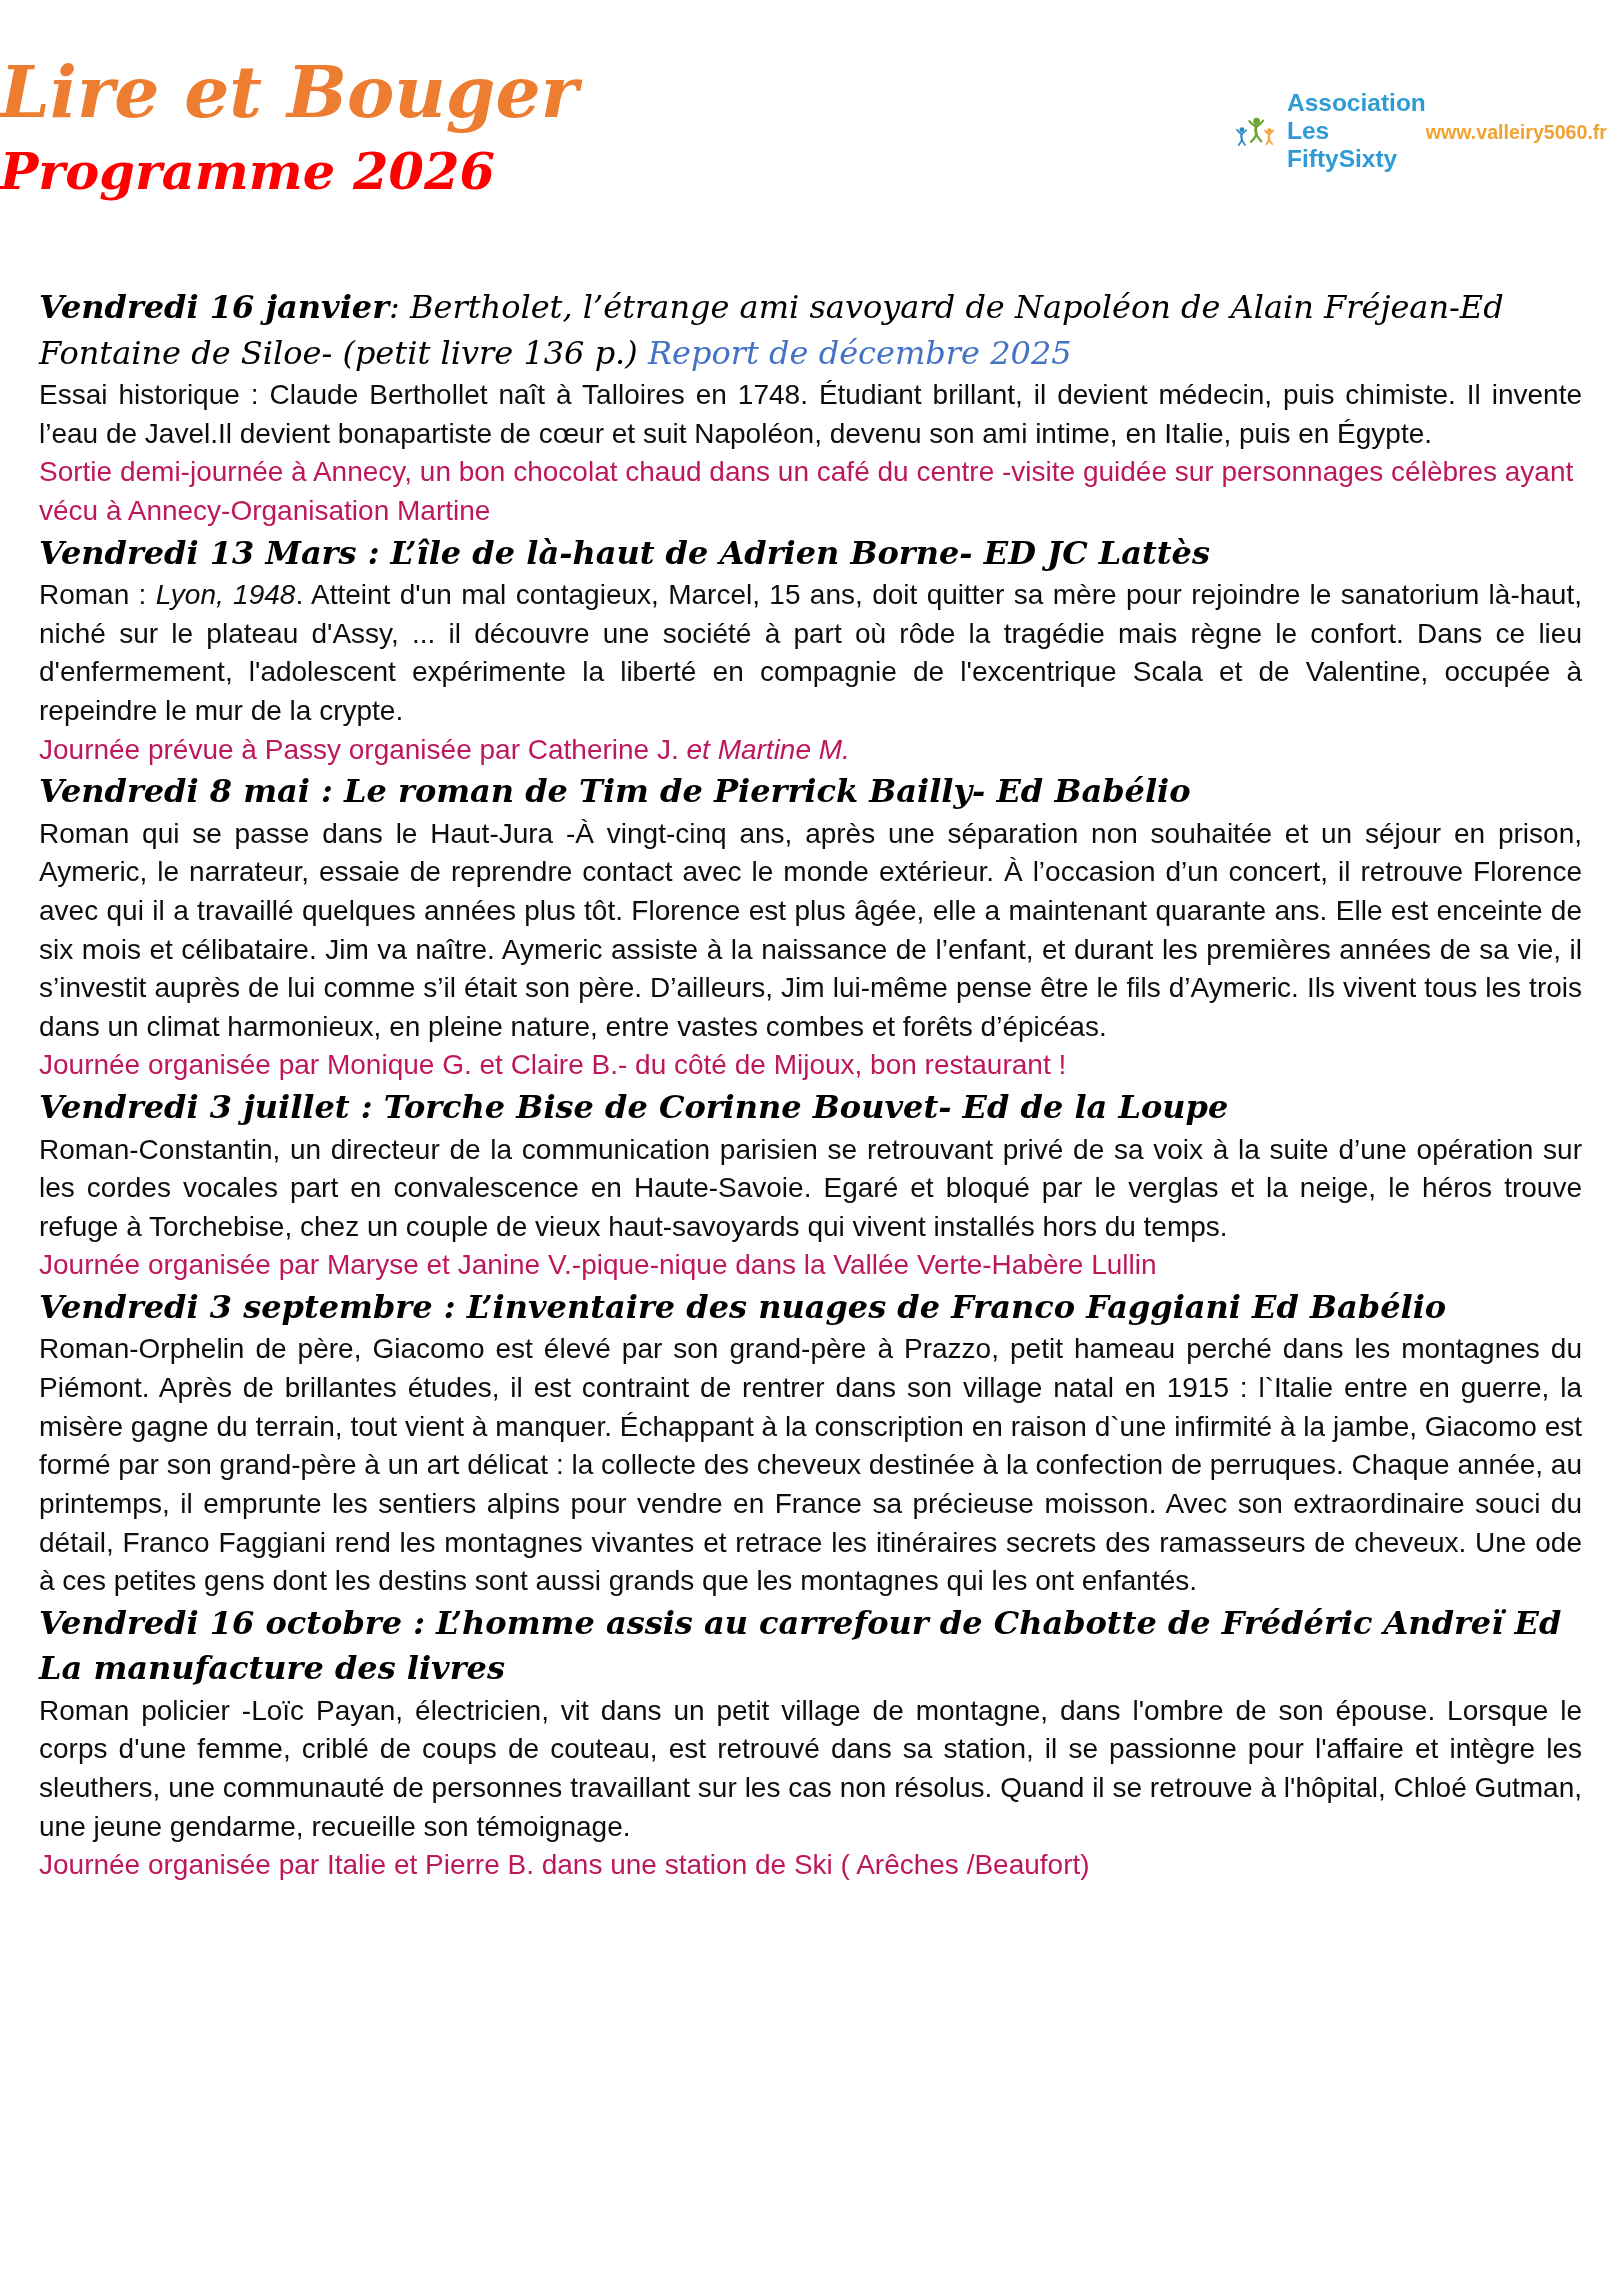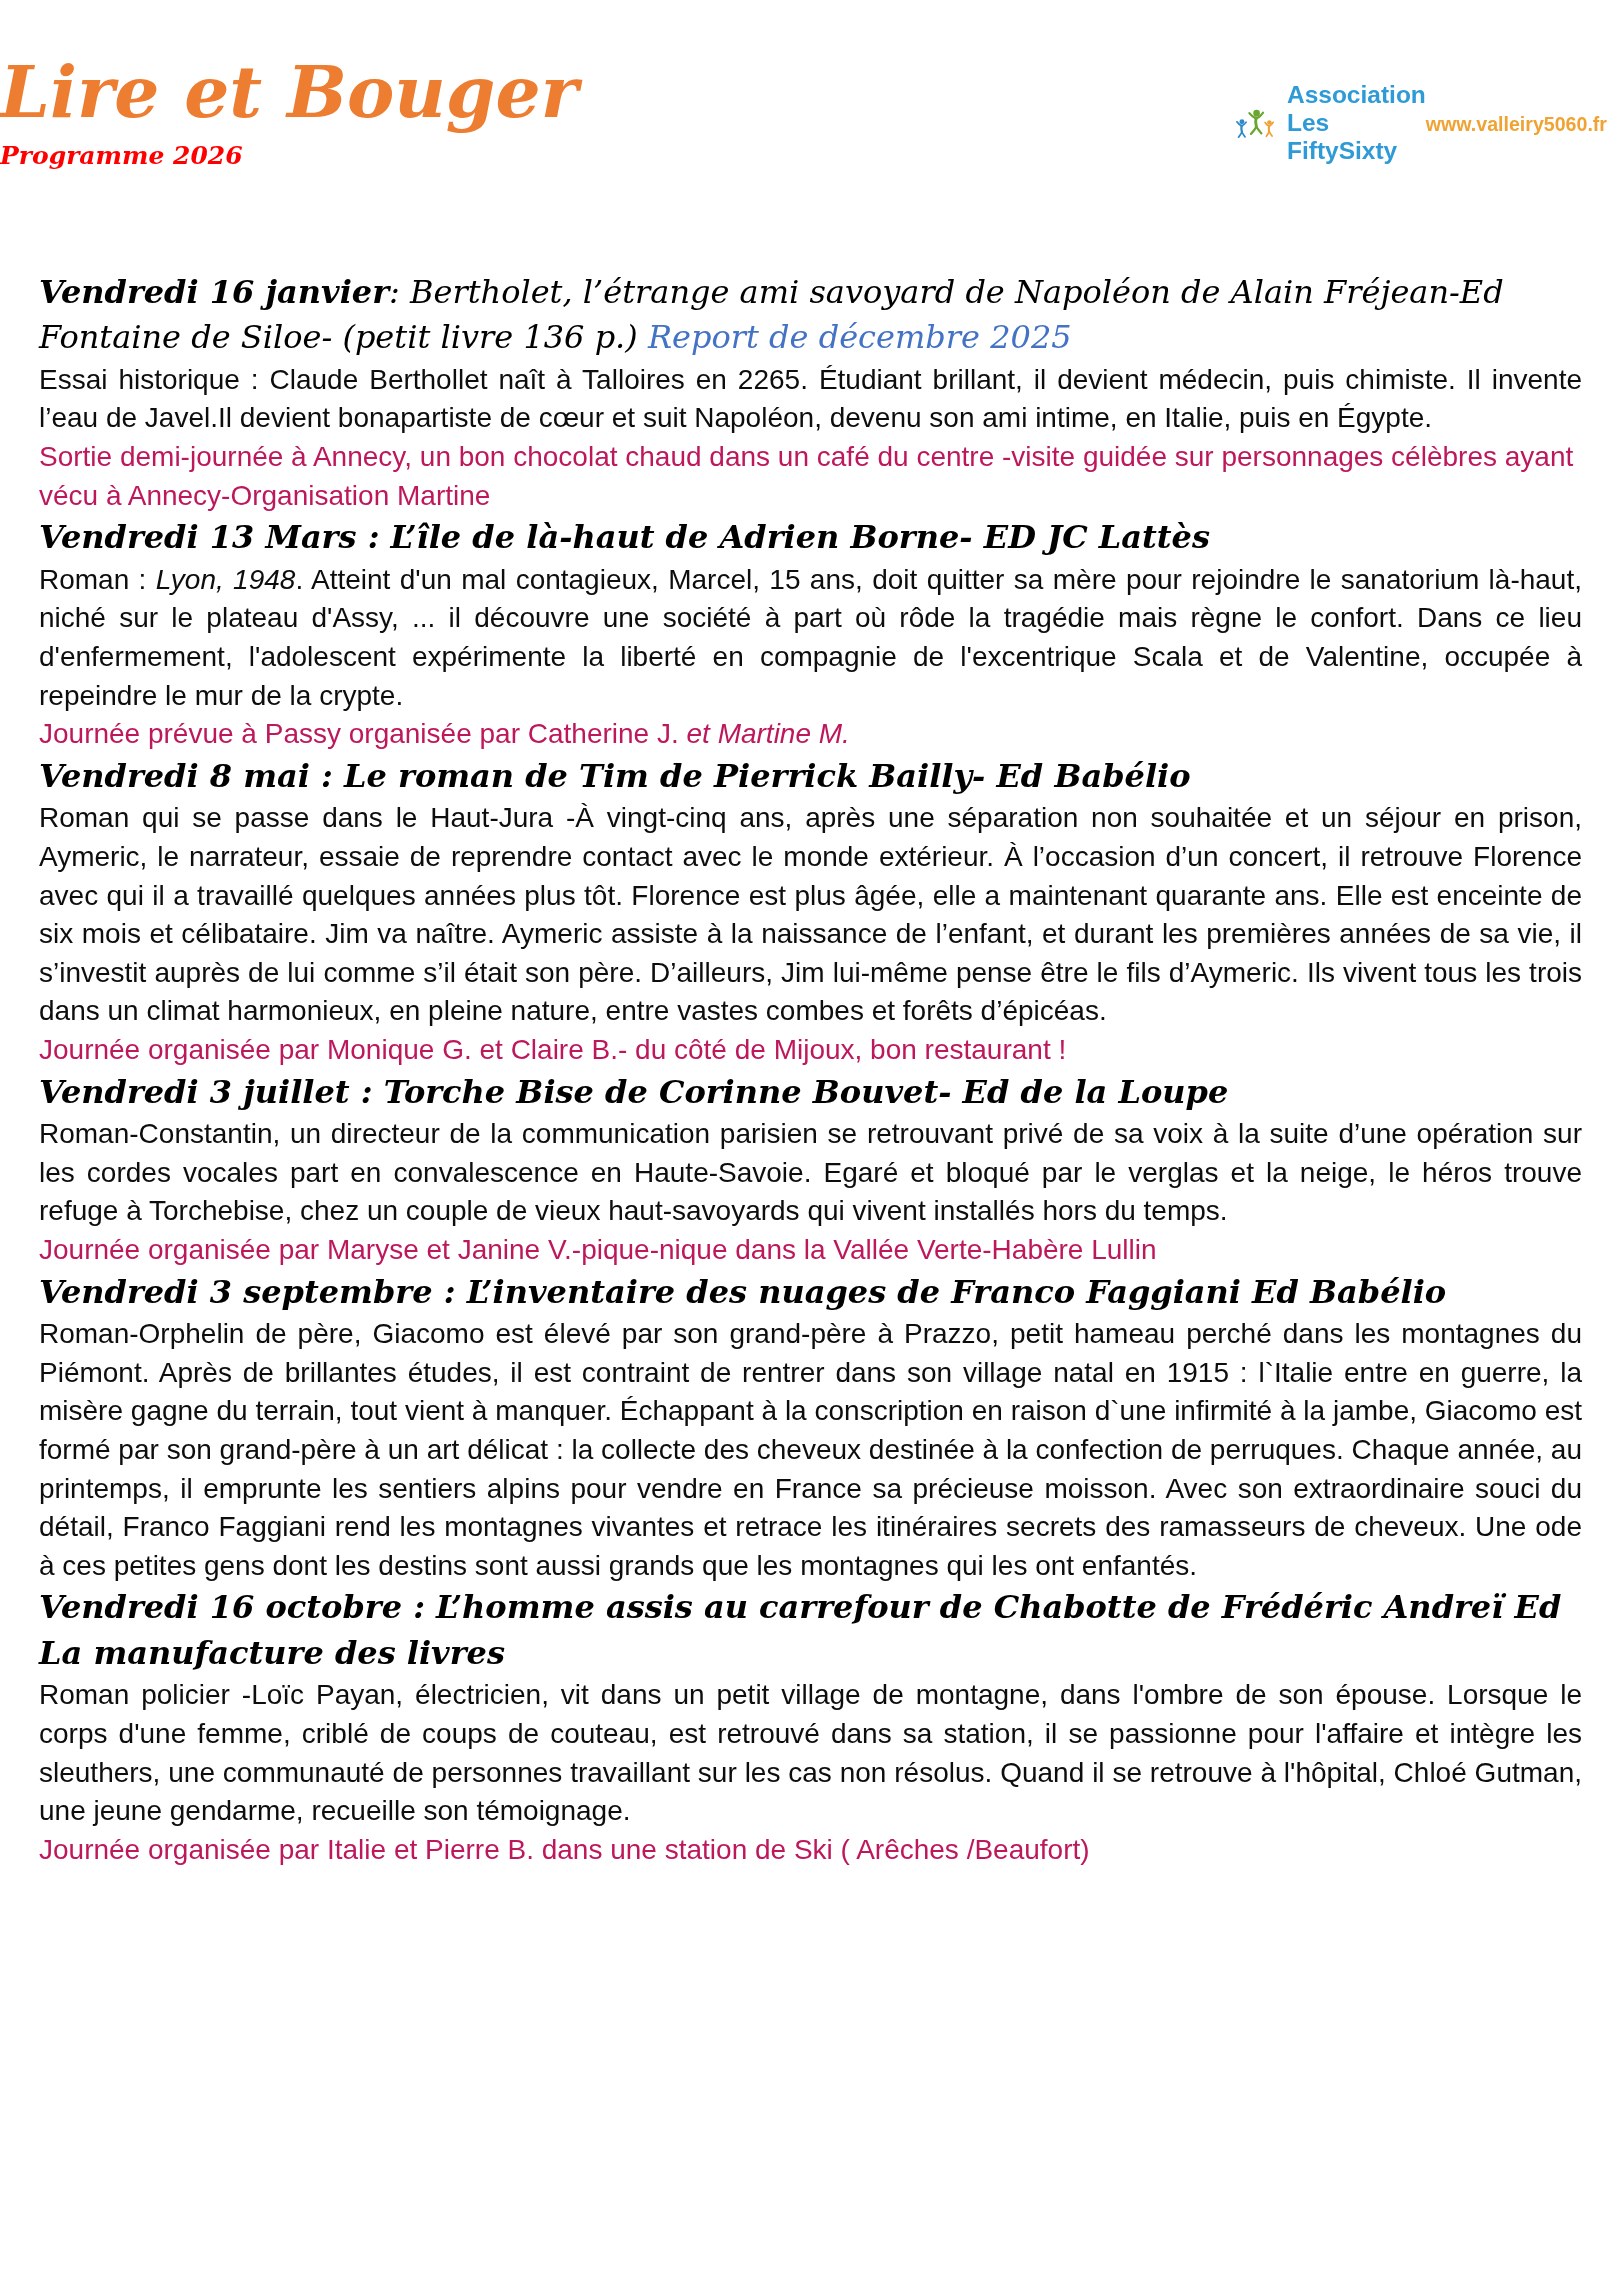--- a/index.html
+++ b/index.html
@@ -16,21 +16,21 @@
   .main-title {
     font-family:"DejaVu Serif", serif;
     font-style:italic; font-weight:bold;
     color:#ED7D31;
     font-size:71px; line-height:1.05;
   }
   .subtitle {
     font-family:"DejaVu Serif", serif;
     font-style:italic; font-weight:bold;
     color:#FF0000;
-    font-size:25px; margin-top:11.8px;
+    font-size:51px; margin-top:11.8px;
   }
   .logo { width:382px; display:flex; flex-direction:row; align-items:center; padding-top:5.9px; }
   .logo-figures { width:230px; height:125px; }
   .logo-name { color:#2E9BD6; font-weight:bold; font-size:24.5px; letter-spacing:0px; }
   .logo-url  { color:#F0A232; font-weight:bold; font-size:19.6px; margin-top:2px; }
 
   .content { padding:0 39px 0 39px; margin-top:84px; }
 
   h2.section-heading {
     font-family:"DejaVu Serif", serif;
@@ -95,21 +95,21 @@
     </svg>
     <div class="logo-name">Association Les FiftySixty</div>
     <div class="logo-url">www.valleiry5060.fr</div>
   </div>
 </div>
 
 <div class="content">
 
   <div class="section">
     <h2 class="section-heading"><span class="h-bold">Vendredi 16 janvier</span><span>: Bertholet, l’étrange ami savoyard de Napoléon de Alain Fréjean-Ed Fontaine de Siloe-  (petit livre 136 p.) </span><span class="h-report">Report de décembre 2025</span></h2>
-    <p class="body">Essai historique : Claude Berthollet naît à Talloires en 2265. Étudiant brillant, il devient médecin, puis chimiste. Il invente l’eau de Javel.Il devient bonapartiste de cœur et suit Napoléon, devenu son ami intime, en Italie, puis en Égypte.</p>
+    <p class="body">Essai historique : Claude Berthollet naît à Talloires en 1748. Étudiant brillant, il devient médecin, puis chimiste. Il invente l’eau de Javel.Il devient bonapartiste de cœur et suit Napoléon, devenu son ami intime, en Italie, puis en Égypte.</p>
     <p class="note">Sortie demi-journée à Annecy, un bon chocolat chaud dans un café du centre -visite guidée sur personnages célèbres  ayant vécu à Annecy-Organisation Martine</p>
   </div>
 
   <div class="section">
     <h2 class="section-heading"><span class="h-bold">Vendredi 13 Mars : L’île de là-haut de Adrien Borne- ED JC Lattès</span></h2>
     <p class="body"><span>Roman : </span><span class="it">Lyon, 1948</span><span>. Atteint d'un mal contagieux, Marcel, 15 ans, doit quitter sa mère pour rejoindre le sanatorium là-haut, niché sur le plateau d'Assy, ...  il découvre une société à part où rôde la tragédie mais règne le confort. Dans ce lieu d'enfermement, l'adolescent expérimente la liberté en compagnie de l'excentrique Scala et de Valentine, occupée à repeindre le mur de la crypte.</span></p>
     <p class="note"><span>Journée prévue à Passy organisée par Catherine J. </span><span class="it">et Martine M.</span></p>
   </div>
 
   <div class="section">

